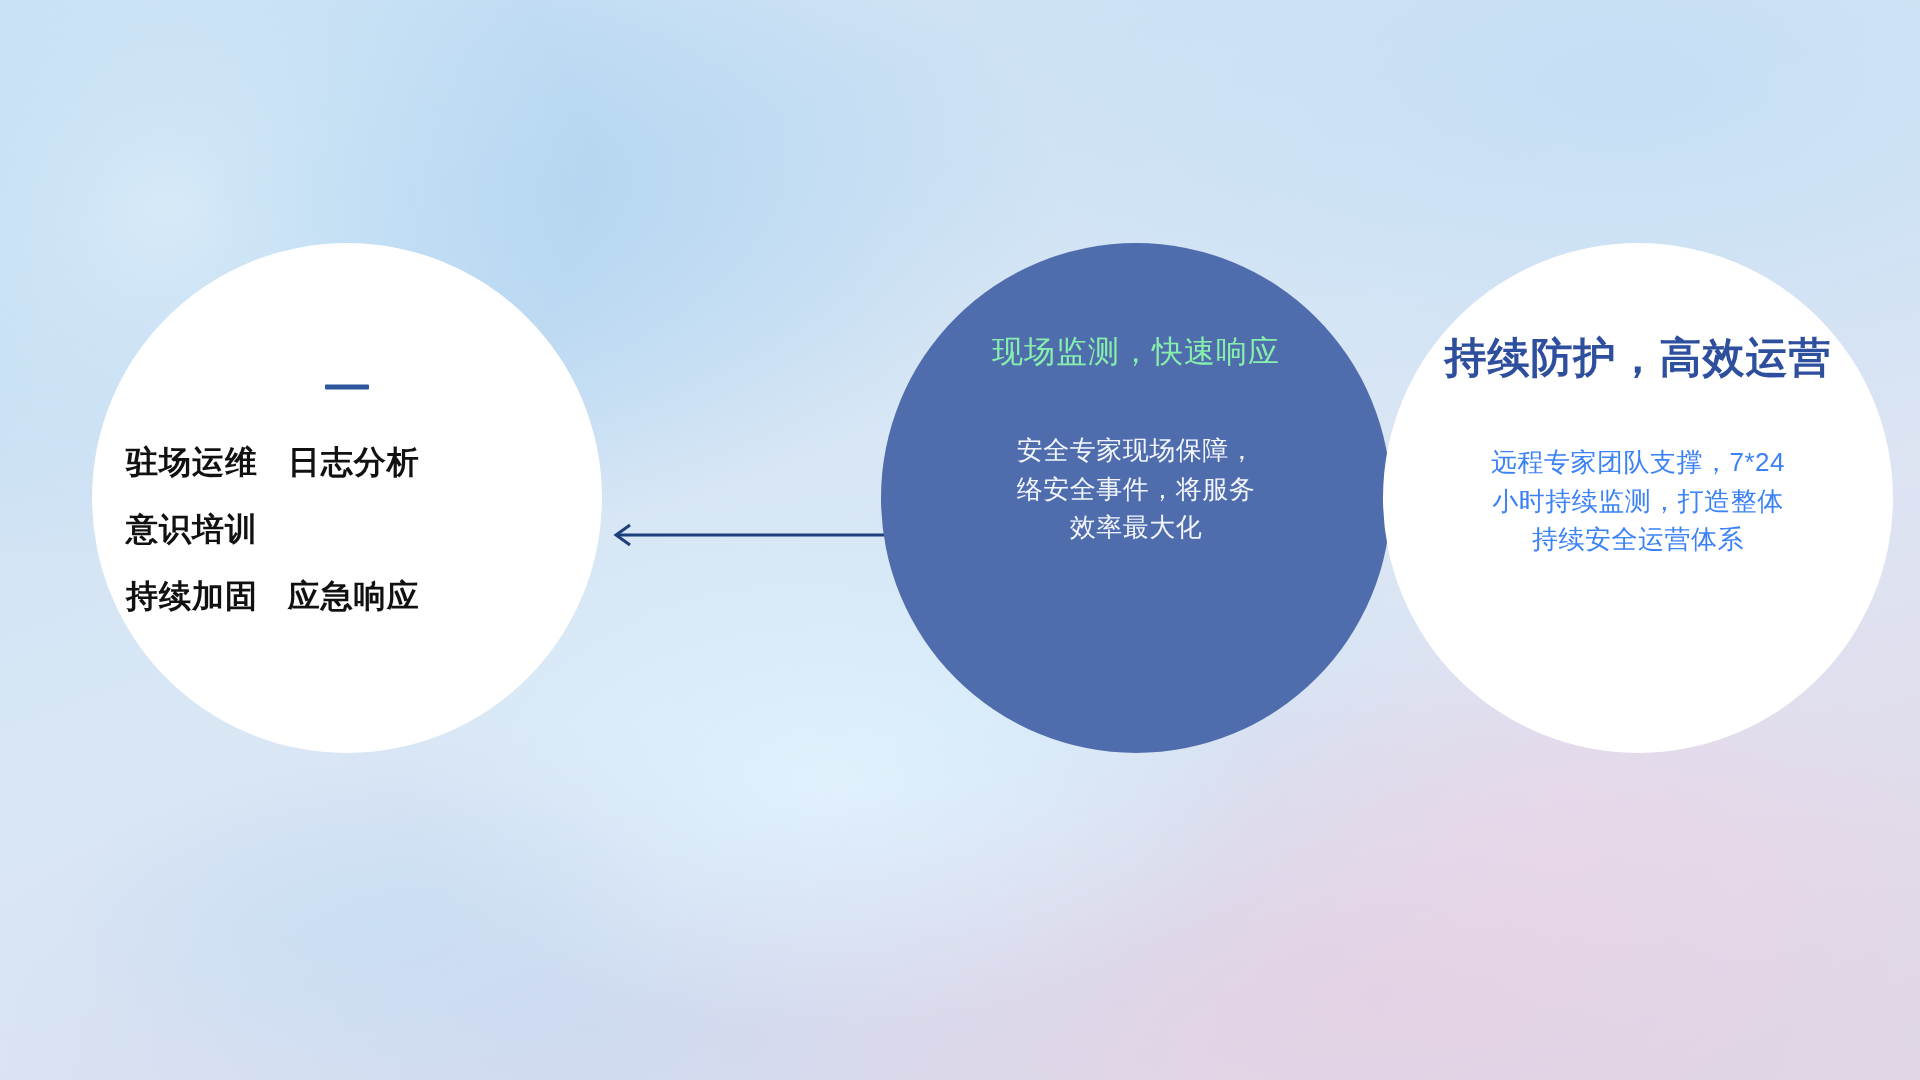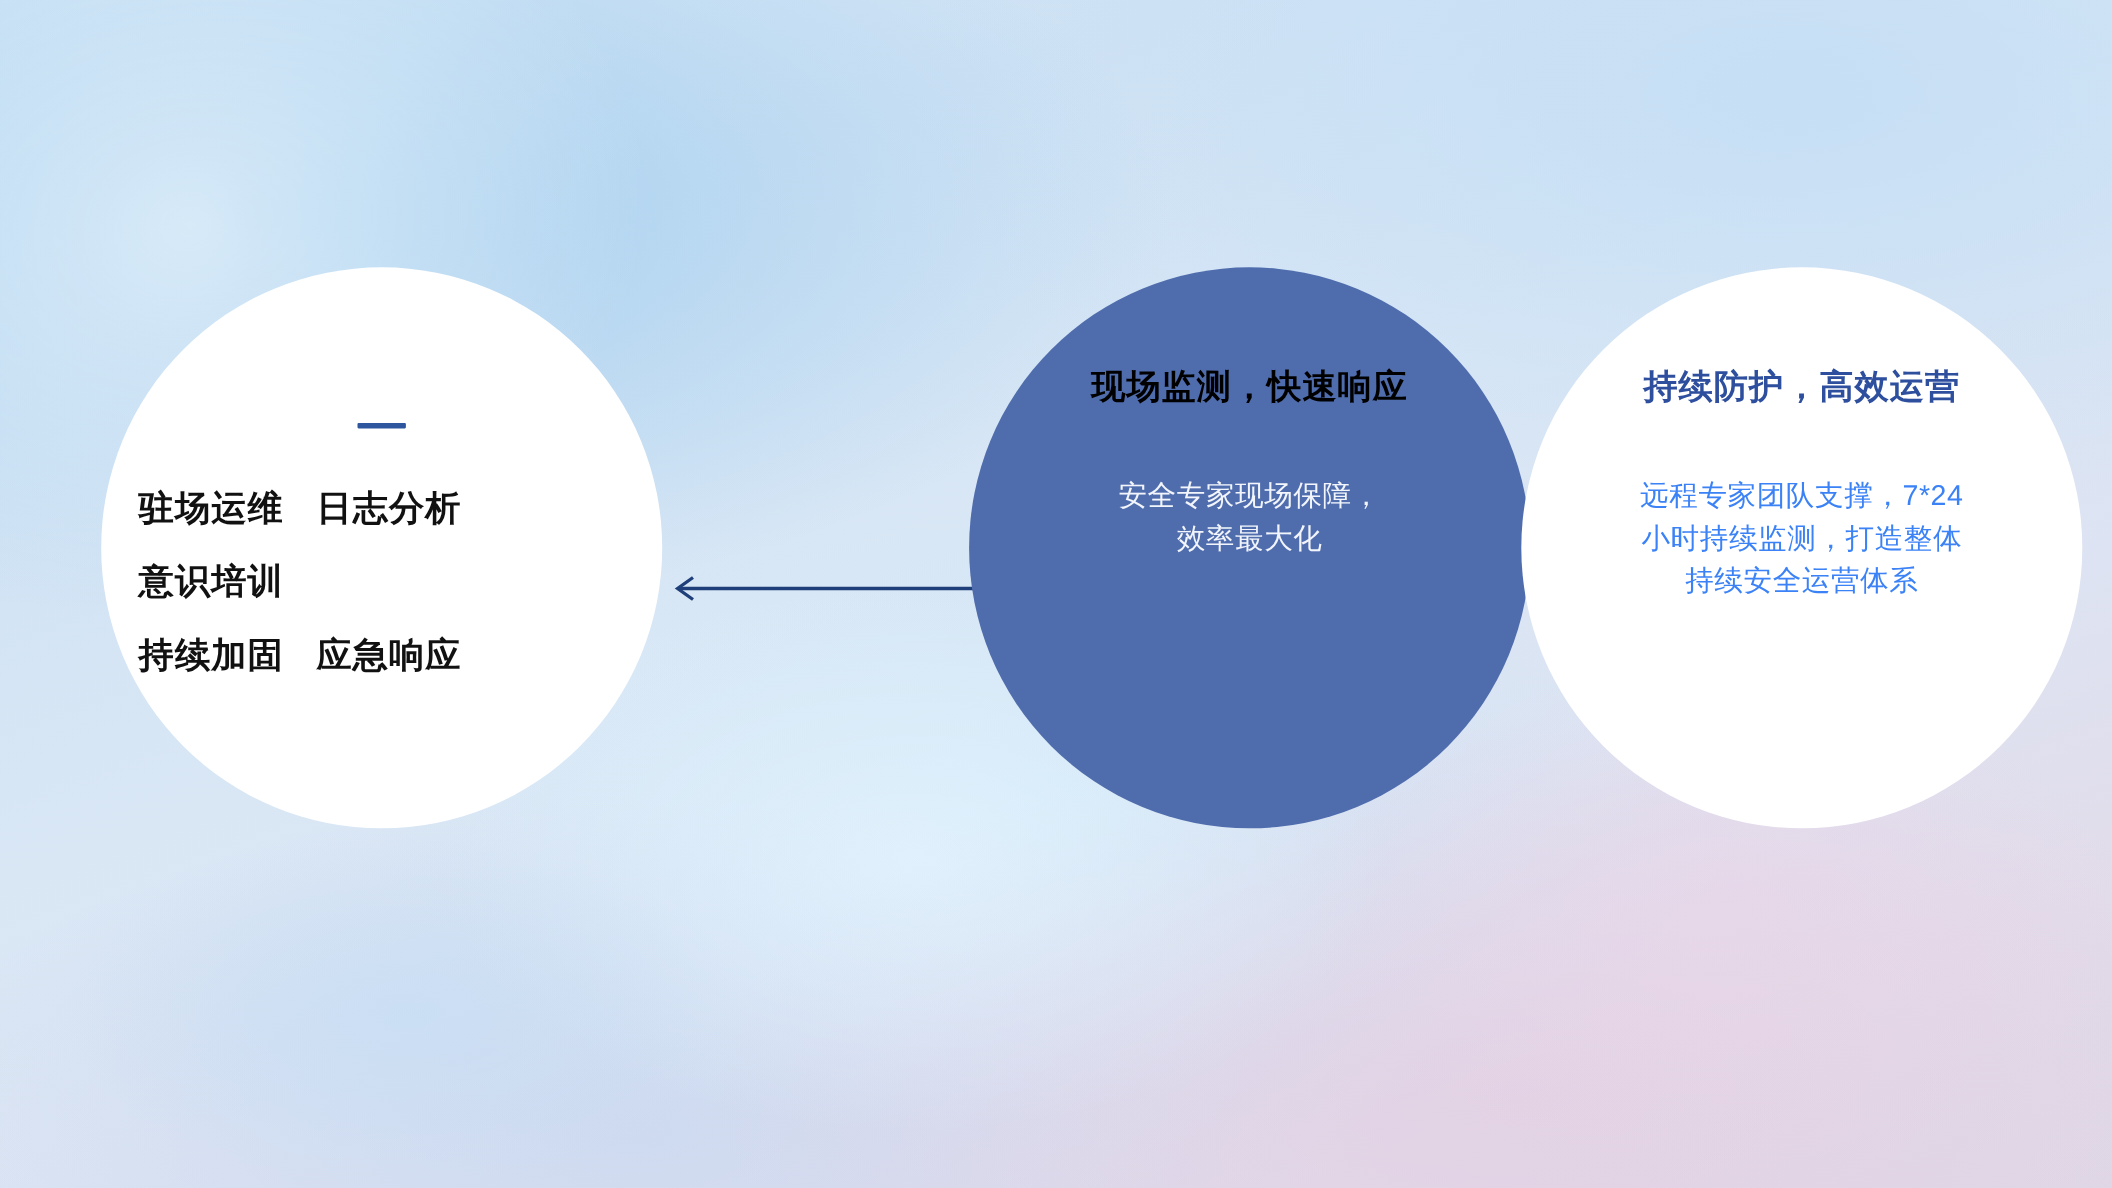--- a/index.html
+++ b/index.html
@@ -106,22 +106,22 @@
   #circle-middle .inner {
     position: absolute;
     left: 0; right: 0;
     top: 0; bottom: 0;
     padding: 92px 52px 0 52px;
     box-sizing: border-box;
     text-align: center;
   }
   .mid-title {
     font-size: 31px;
-    font-weight: bold;
-    color: #000000;
+    font-weight: normal;
+    color: #86efac;
     letter-spacing: 1px;
     line-height: 1.1;
     white-space: nowrap;
   }
   .mid-body {
     margin-top: 62px;
     font-size: 26px;
     color: #f2f5fb;
     line-height: 1.48;
     letter-spacing: 0.5px;
@@ -139,21 +139,21 @@
   }
   #circle-right .inner {
     position: absolute;
     left: 0; right: 0;
     top: 0; bottom: 0;
     padding: 92px 36px 0 36px;
     box-sizing: border-box;
     text-align: center;
   }
   .right-title {
-    font-size: 31px;
+    font-size: 42px;
     font-weight: bold;
     color: #2e4f9e;
     letter-spacing: 1px;
     line-height: 1.1;
     white-space: nowrap;
   }
   .right-body {
     margin-top: 62px;
     font-size: 26px;
     color: #3b82f6;
@@ -194,20 +194,21 @@
       <div class="left-line">意识培训</div>
       <div class="left-line">持续加固   应急响应</div>
     </div>
   </div>
 
   <div id="circle-middle" class="circle">
     <div class="inner">
       <div class="mid-title">现场监测，快速响应</div>
       <div class="mid-body">
         <div>安全专家现场保障，</div>
+        <div>络安全事件，将服务</div>
         <div>效率最大化</div>
       </div>
     </div>
   </div>
 
   <div id="circle-right" class="circle">
     <div class="inner">
       <div class="right-title">持续防护，高效运营</div>
       <div class="right-body">
         <div>远程专家团队支撑，7*24</div>

